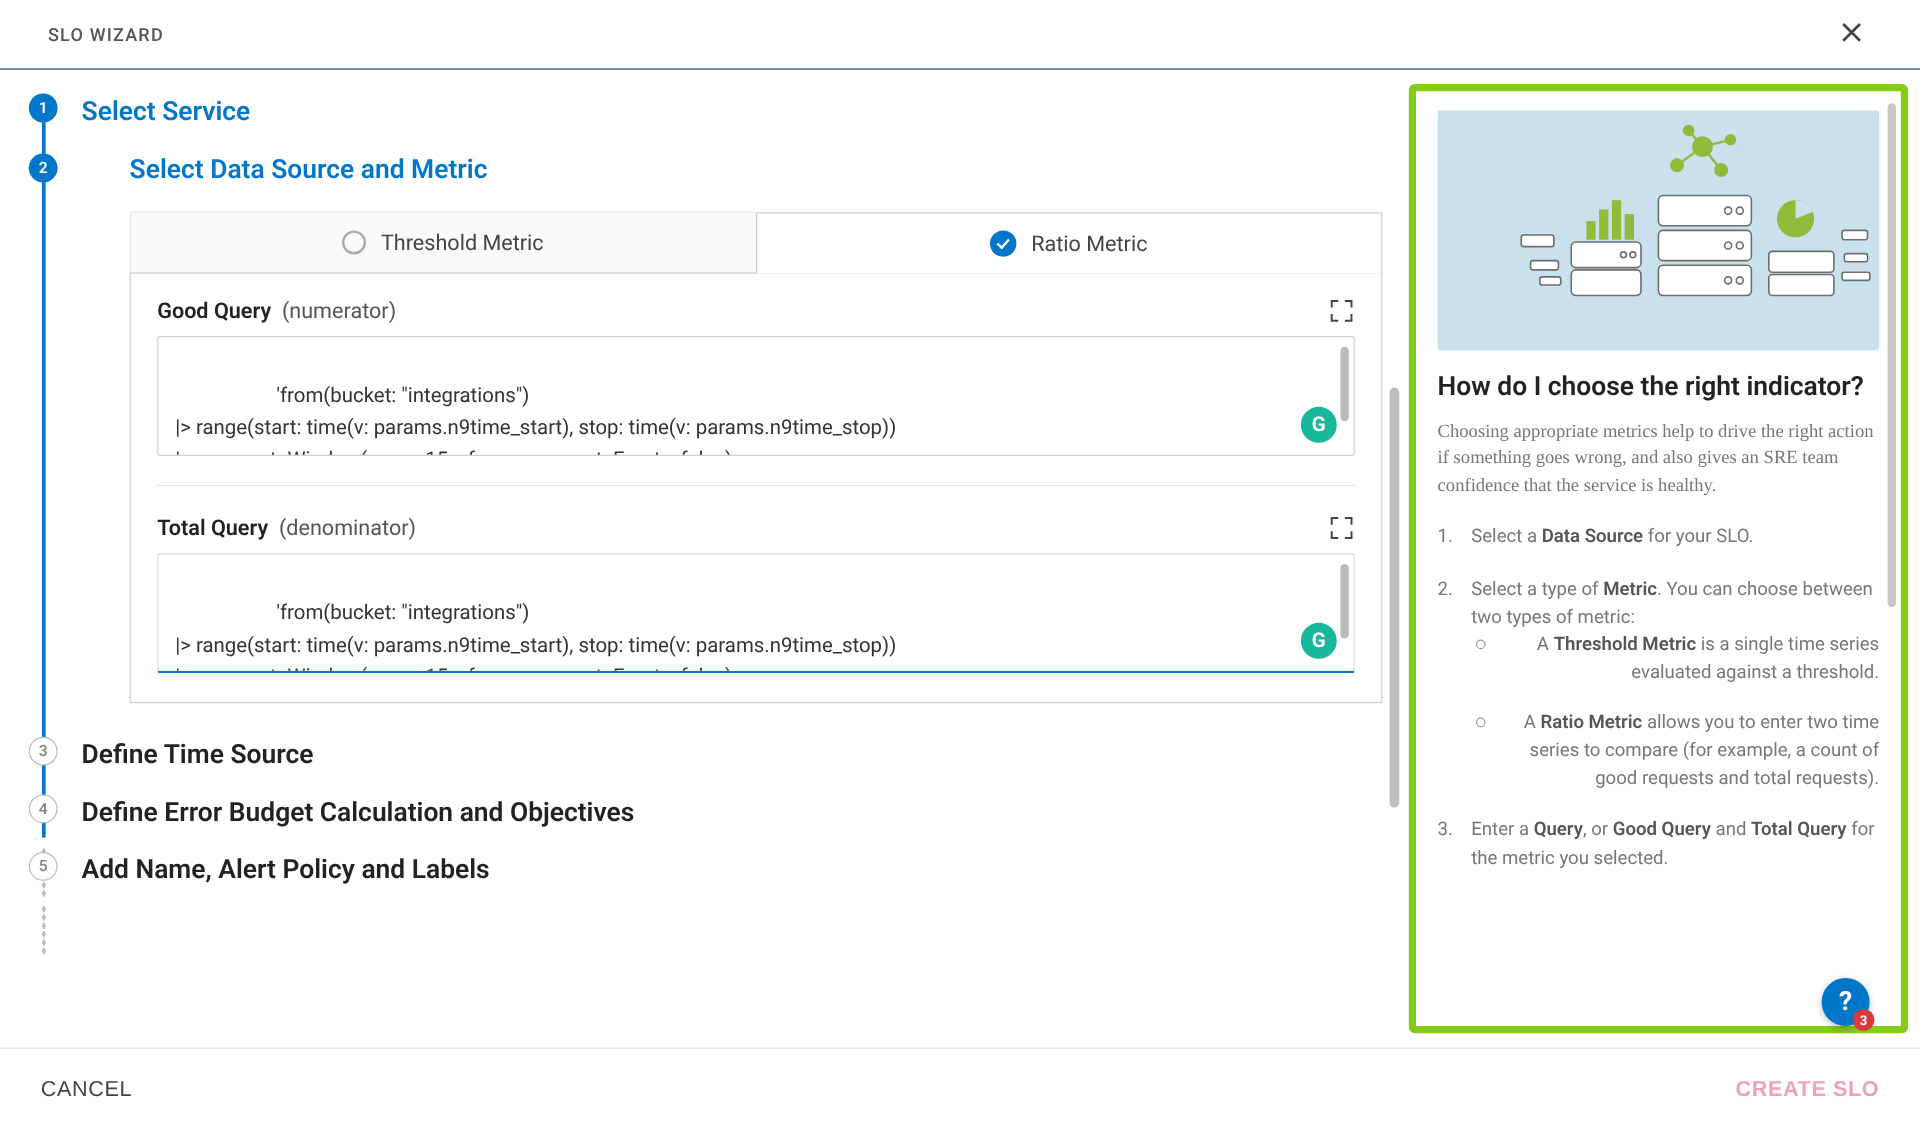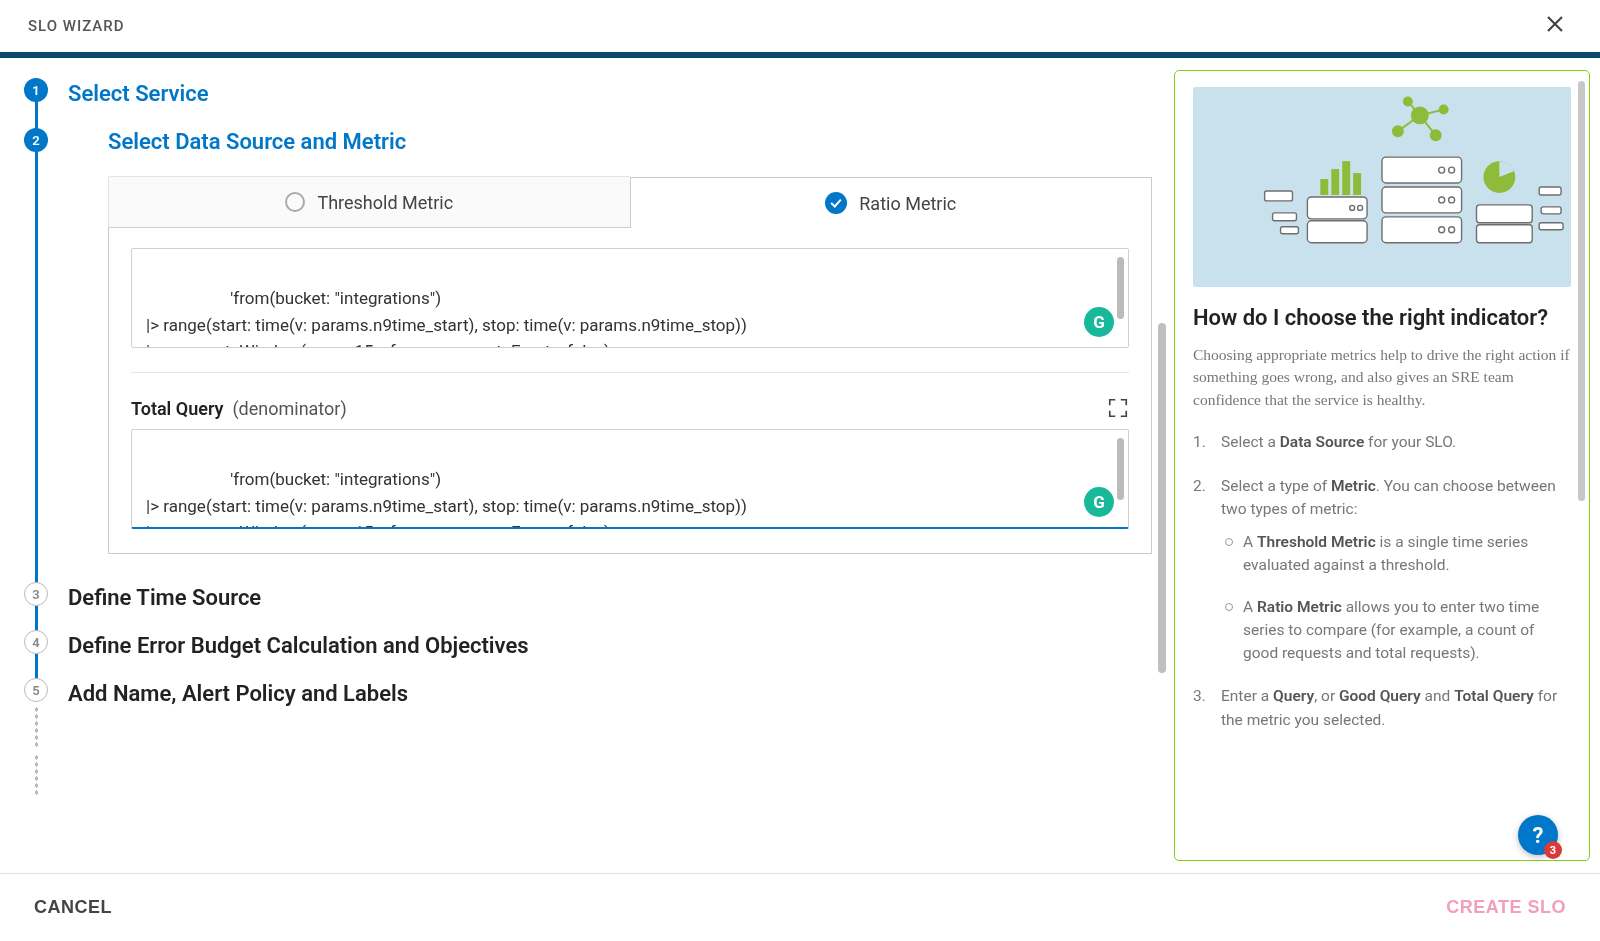--- a/index.html
+++ b/index.html
@@ -11,22 +11,22 @@
     height: 941px;
     overflow: hidden;
     position: relative;
   }
 
   
   .header {
     display: flex;
     align-items: center;
     justify-content: space-between;
-    padding: 14px 28px;
-    border-bottom: 6px solid #0c4a6e;
+    padding: 14px 40px;
+    border-bottom: 1px solid #0c4a6e;
     height: 58px;
   }
   .header-title {
     font-size: 15px;
     letter-spacing: 1px;
     color: #555;
     font-weight: 500;
   }
   .close-btn {
     font-size: 22px;
@@ -203,21 +203,21 @@
     display:flex; align-items:center; justify-content:center;
   }
 
   .outer-scroll {
     position:absolute; right:4px; top:265px; width:8px; height:350px;
     background:#bfbfbf; border-radius:4px;
   }
 
   
   .help-panel {
-    border: 1px solid #84cc16;
+    border: 6px solid #84cc16;
     border-radius: 5px;
     height: 100%;
     overflow: hidden;
     position: relative;
     padding: 16px 18px;
   }
   .help-scroll {
     position:absolute; right:4px; top:10px; width:7px; height:420px;
     background:#c7c7c7; border-radius:4px;
   }
@@ -241,41 +241,41 @@
     position:relative;
     padding-left: 28px;
     margin-bottom: 20px;
     font-size:15.5px; color:#777; line-height:1.5;
   }
   .help-ol > li::before {
     content: counter(li) ".";
     position:absolute; left:0; color:#777;
   }
   .help-ol b, .help-ul b { color:#555; font-weight:600; }
-  .help-ul { list-style:none; margin-top:10px; }
+  .help-ul { list-style:none; margin-top:0;text-align:right; }
   .help-ul li {
     position:relative; padding-left:22px; margin-bottom:18px;
   }
   .help-ul li::before {
     content:""; position:absolute; left:4px; top:7px;
     width:6px; height:6px; border:1px solid #999; border-radius:50%;
   }
 
   
   .footer {
     position: absolute;
     bottom: 0; left:0; right:0;
     height: 68px;
     border-top: 1px solid #e0e0e0;
     background: #fff;
     display:flex; align-items:center; justify-content:space-between;
     padding: 0 34px;
   }
   .btn-cancel {
-    font-size:18px; letter-spacing:0.5px; color:#444; background:none; border:none; cursor:pointer; font-weight:700;
+    font-size:18px; letter-spacing:0.5px; color:#444; background:none; border:none; cursor:pointer; font-weight:400;
   }
   .btn-create {
     font-size:18px; letter-spacing:0.5px; color:#f29fb9; background:none; border:none; cursor:pointer; font-weight:700;
   }
 
   
   .fab {
     position:absolute; right:42px; bottom:86px;
     width:40px; height:40px; border-radius:50%;
     background:#0077c8; color:#fff; display:flex;
@@ -348,20 +348,31 @@
                 </div>
                 <div class="tab active-tab">
                   <span class="radio-on"></span>
                   <span>Ratio Metric</span>
                 </div>
               </div>
 
               <div class="card-body top-border">
 
                 <div class="query-block">
+                  <div class="query-header">
+                    <div class="query-title">
+                      <span class="bold">Good Query</span>
+                      <span class="paren">&nbsp;</span><span class="paren">(numerator)</span>
+                    </div>
+                    <div class="expand-btn">
+                      <svg viewBox="0 0 24 24" width="22" height="22">
+                        <path d="M3 9 V3 H9 M15 3 H21 V9 M21 15 V21 H15 M9 21 H3 V15" stroke="#444" stroke-width="1.8" fill="none"></path>
+                      </svg>
+                    </div>
+                  </div>
                   <div class="query-box">
                     <span>'from(bucket: "integrations")
 |&gt; range(start: time(v: params.n9time_start), stop: time(v: params.n9time_stop))
 |&gt; aggregateWindow(every: 15s, fn: mean, createEmpty: false)
 |&gt; filter(fn: (r) =&gt; r["_measurement"] == "internal_write")</span>
                     <div class="scroll-thumb"></div>
                     <div class="g-badge">G</div>
                   </div>
                 </div>
 

